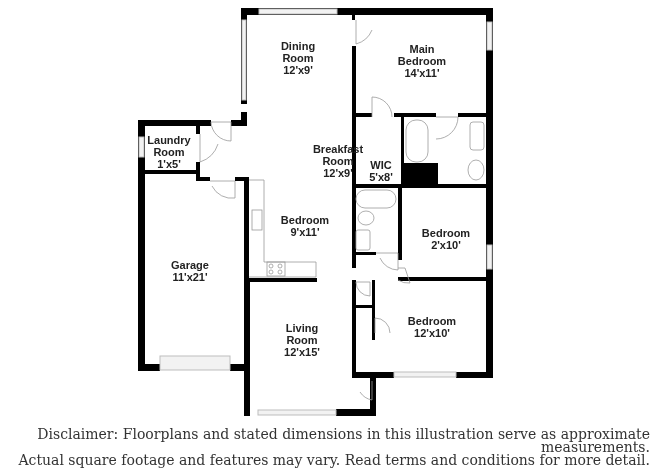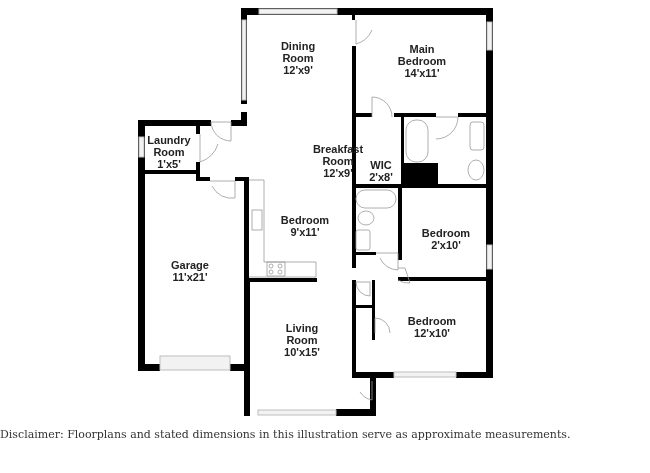--- a/index.html
+++ b/index.html
@@ -1,20 +1,20 @@
 <!DOCTYPE html>
 <html><head>
 <meta charset="utf-8">
 <style>
   html, body { margin:0; padding:0; background:#ffffff; }
   body { width:650px; height:473px; position:relative; overflow:hidden; font-family:"DejaVu Serif","Liberation Serif",serif; }
   .plan { position:absolute; left:0; top:0; width:650px; height:473px; }
   .room-label { position:absolute; text-align:center; font-family:Liberation Sans, sans-serif; font-weight:bold; font-size:11px; line-height:12px; color:#222; white-space:nowrap; transform:translateX(-50%); }
   .room-label span { display:block; }
-  .disclaimer { position:absolute; left:0; top:428px; width:650px; text-align:left; font-family:"DejaVu Serif","Liberation Serif",serif; font-size:11px; line-height:13px; color:#333; }
+  .disclaimer { position:absolute; left:0; top:428px; width:650px; text-align:right; font-family:"DejaVu Serif","Liberation Serif",serif; font-size:14px; line-height:13px; color:#333; }
   .disclaimer span { display:block; }
 </style>
 </head>
 <body>
 
 <svg class="plan" viewBox="0 0 650 473" xmlns="http://www.w3.org/2000/svg">
   <g fill="#000">
 
     <rect x="241" y="8" width="252" height="7"></rect>
 
@@ -141,39 +141,40 @@
   <span>Room</span>
   <span>1'x5'</span>
 </div>
 <div class="room-label" style="left:298px;top:143px;margin-left:40px;">
   <span>Breakfast</span>
   <span>Room</span>
   <span>12'x9'</span>
 </div>
 <div class="room-label" style="left:381px;top:147px;margin-top:12px;">
   <span>WIC</span>
-  <span>2'x8'</span>
+  <span>5'x8'</span>
 </div>
 <div class="room-label" style="left:305px;top:214px;">
   <span>Bedroom</span>
   <span>9'x11'</span>
 </div>
 <div class="room-label" style="left:446px;top:227px;">
   <span>Bedroom</span>
   <span>2'x10'</span>
 </div>
 <div class="room-label" style="left:190px;top:259px;">
   <span>Garage</span>
   <span>11'x21'</span>
 </div>
 <div class="room-label" style="left:432px;top:315px;">
   <span>Bedroom</span>
   <span>12'x10'</span>
 </div>
 <div class="room-label" style="left:302px;top:322px;">
   <span>Living</span>
   <span>Room</span>
-  <span>10'x15'</span>
+  <span>12'x15'</span>
 </div>
 
 <div class="disclaimer">
   <span>Disclaimer: Floorplans and stated dimensions in this illustration serve as approximate measurements.</span>
+  <span>Actual square footage and features may vary. Read terms and conditions for more detail.</span>
 </div>
 
 </body></html>

